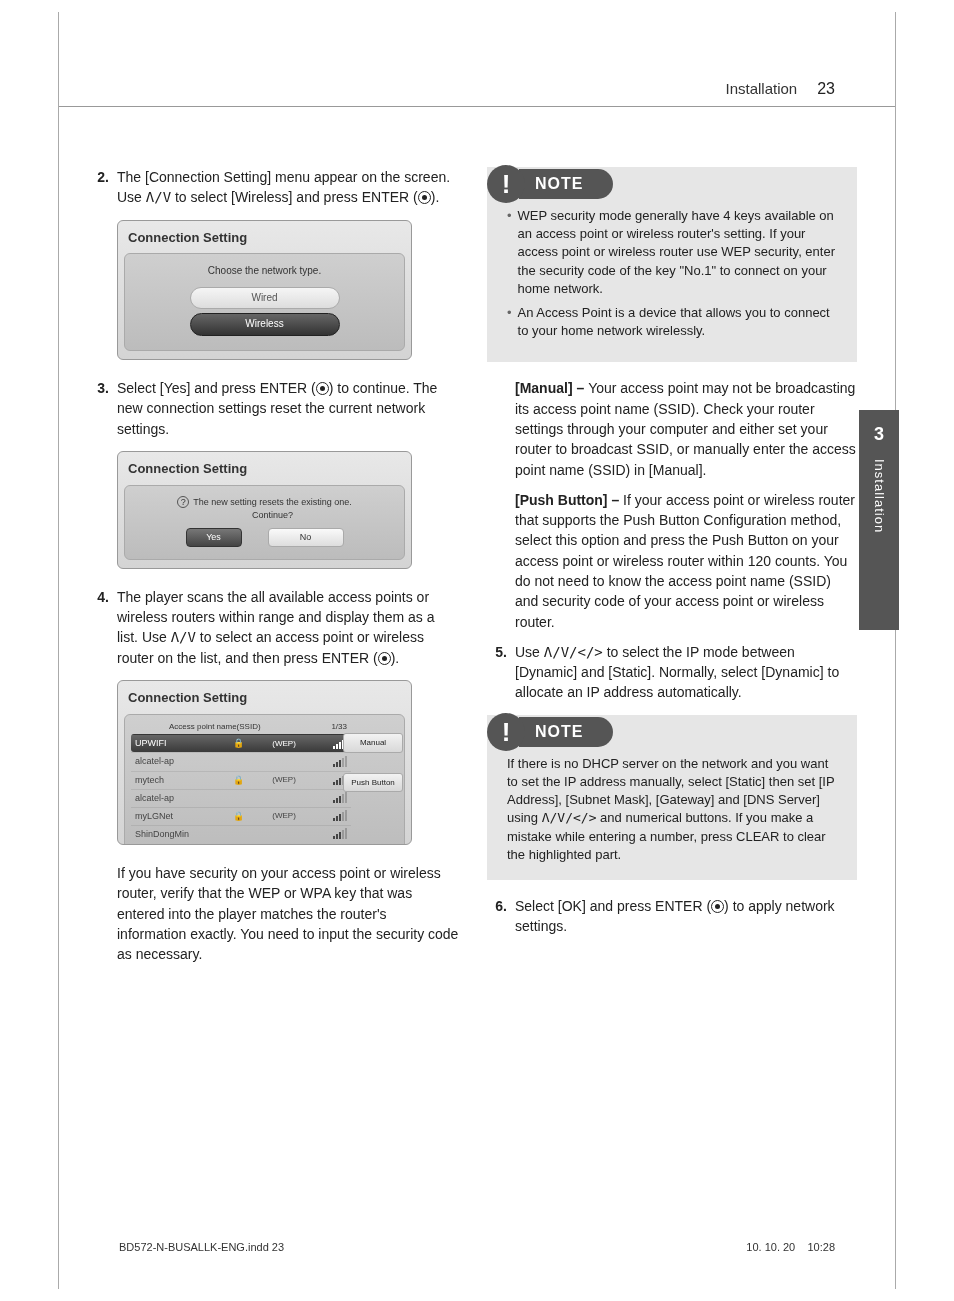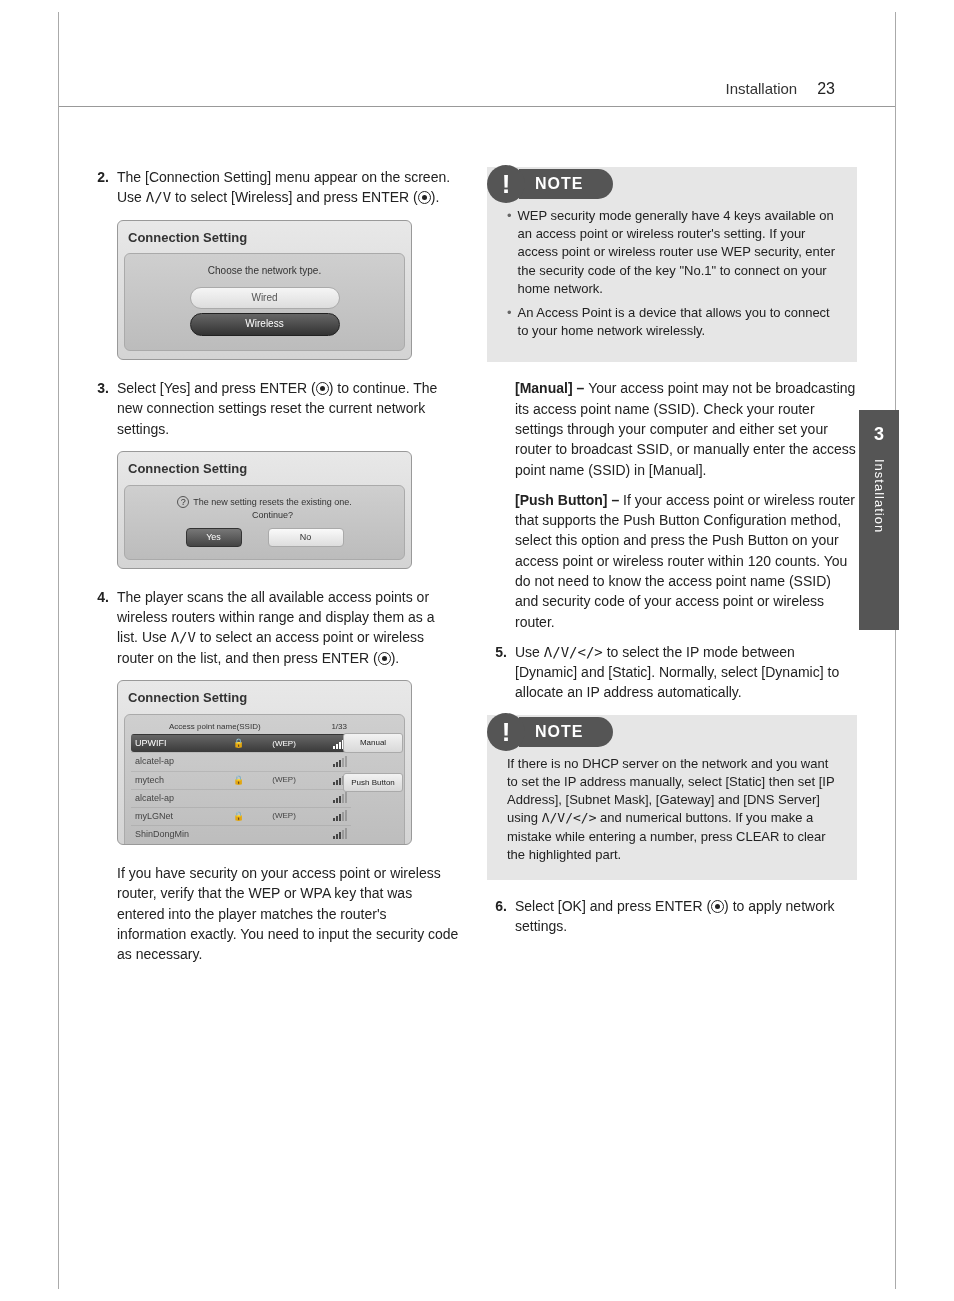--- a/index.html
+++ b/index.html
@@ -288,14 +288,21 @@
       <div class="step">
         <span class="step-num">6.</span>
         <span class="step-text">
           <span>Select [OK] and press ENTER (</span><span class="enter-icon"></span><span>) to apply network settings.</span>
         </span>
       </div>
 
     </div>
   </div>
 
+  <div class="footer">
+    <span>BD572-N-BUSALLK-ENG.indd   23</span>
+    <span>
+      <span>10. 10. 20</span>&nbsp;&nbsp;&nbsp;
+      <span>10:28</span>
+    </span>
+  </div>
 
 </div>
 
 </body></html>

